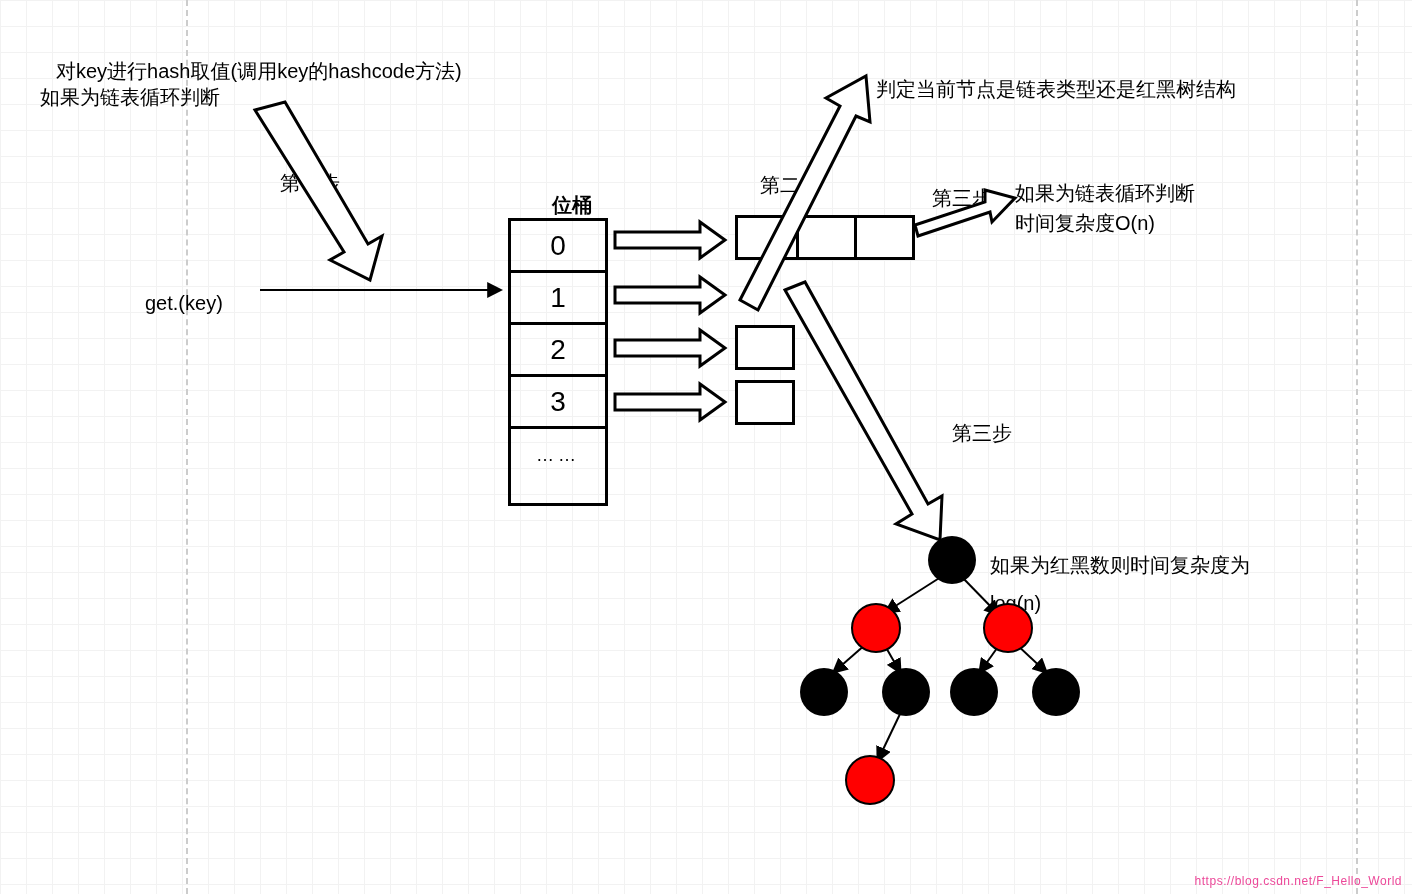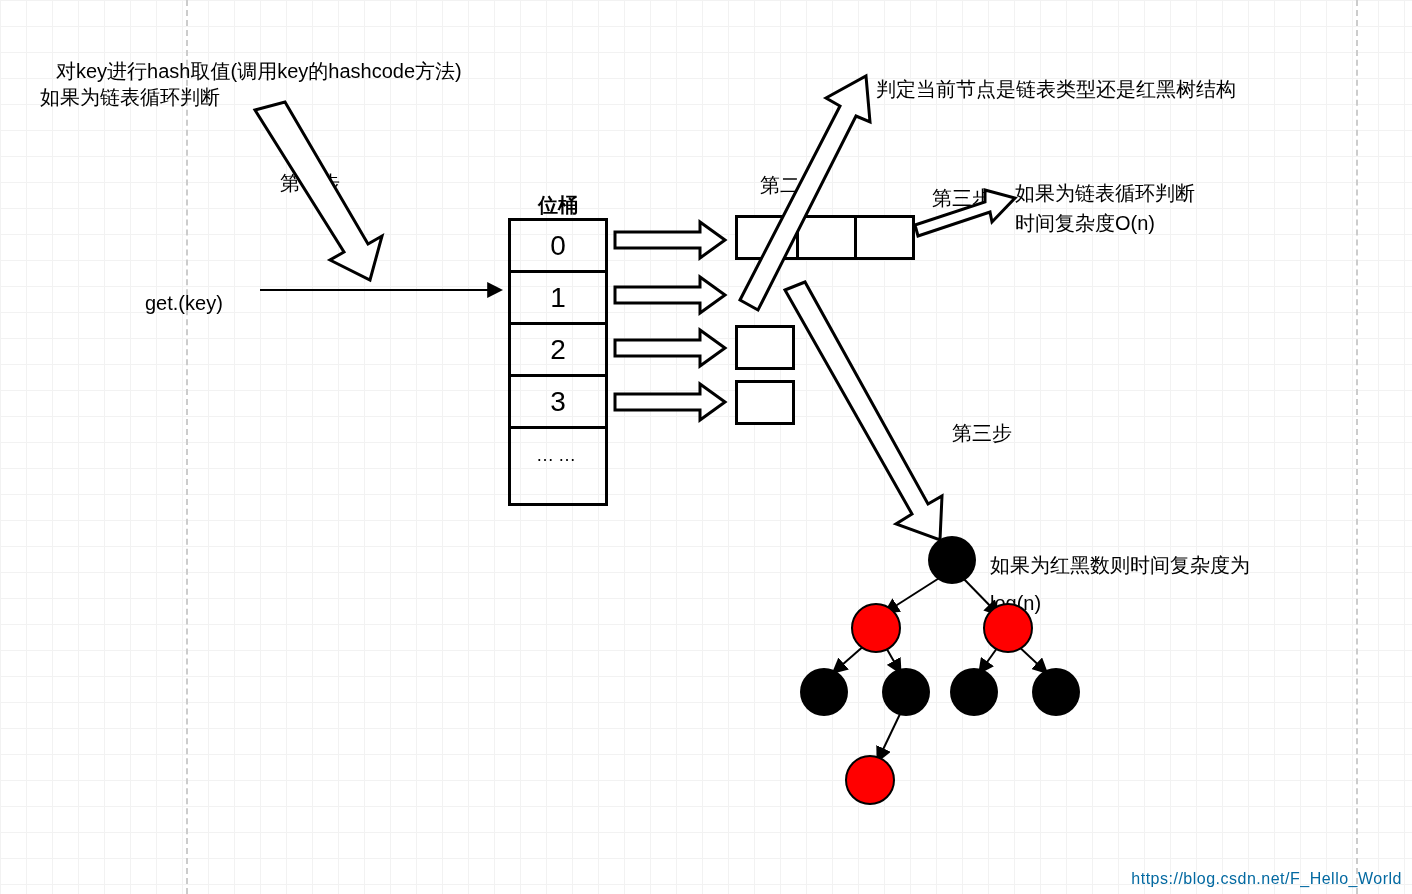--- a/index.html
+++ b/index.html
@@ -65,22 +65,22 @@
     position: absolute;
     top: 0; bottom: 0;
     border-left: 3px solid #000;
   }
   .cellbox.inner-split::before { left: 33.33%; }
   .cellbox.inner-split::after  { left: 66.66%; }
   .watermark {
     position: absolute;
     right: 10px;
     bottom: 6px;
-    color: #0369a1;
-    font-size: 16px;
+    color: #ec4899;
+    font-size: 12px;
     letter-spacing: .5px;
   }
   svg.diagram {
     position: absolute;
     inset: 0;
     width: 1412px;
     height: 894px;
     pointer-events: none;
   }
 </style>
@@ -89,21 +89,21 @@
 
 <div class="grid"></div>
 <div class="page-divider" style="left:186px"></div>
 <div class="page-divider" style="left:1356px"></div>
 
 <div class="txt" style="left:56px; top:58px;text-align:right;">对key进行hash取值(调用key的hashcode方法)</div>
 <div class="txt" style="left:40px; top:84px;">如果为链表循环判断</div>
 
 <div class="txt" style="left:145px; top:292px;">get.(key)</div>
 
-<div class="bucket-header" style="left:538px; top:192px;">位桶</div>
+<div class="bucket-header" style="left:552px; top:192px;">位桶</div>
 
 <div class="bucket" style="left:508px; top:218px; width:100px; height:288px;">
   <div class="bucket-row">0</div>
   <div class="bucket-row">1</div>
   <div class="bucket-row">2</div>
   <div class="bucket-row">3</div>
   <div class="bucket-row" style="font-size:18px; letter-spacing:4px;">……</div>
 </div>
 
 <div class="cellbox inner-split" style="left:735px; top:215px; width:180px; height:45px;"></div>

